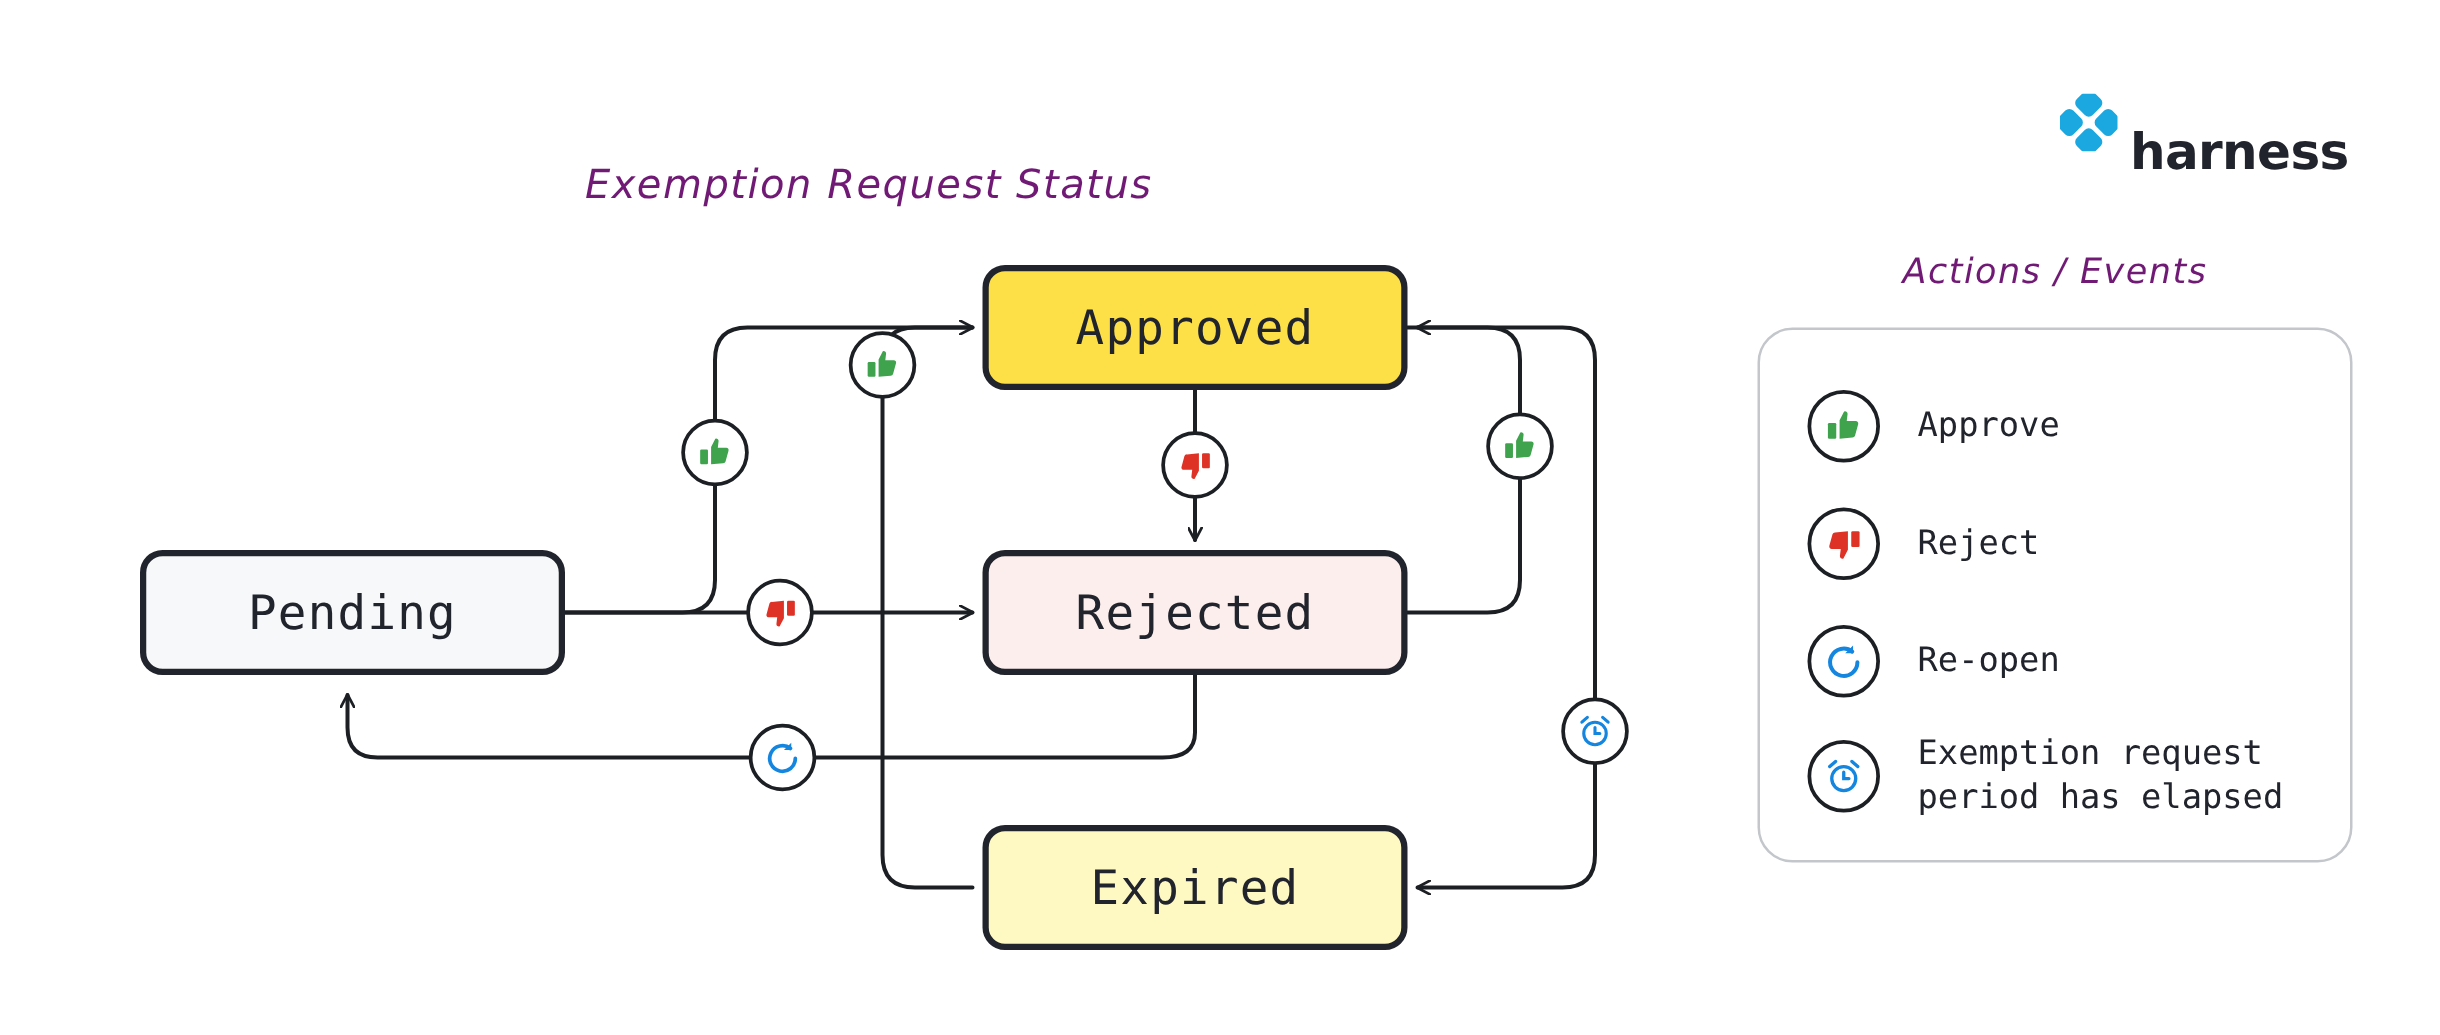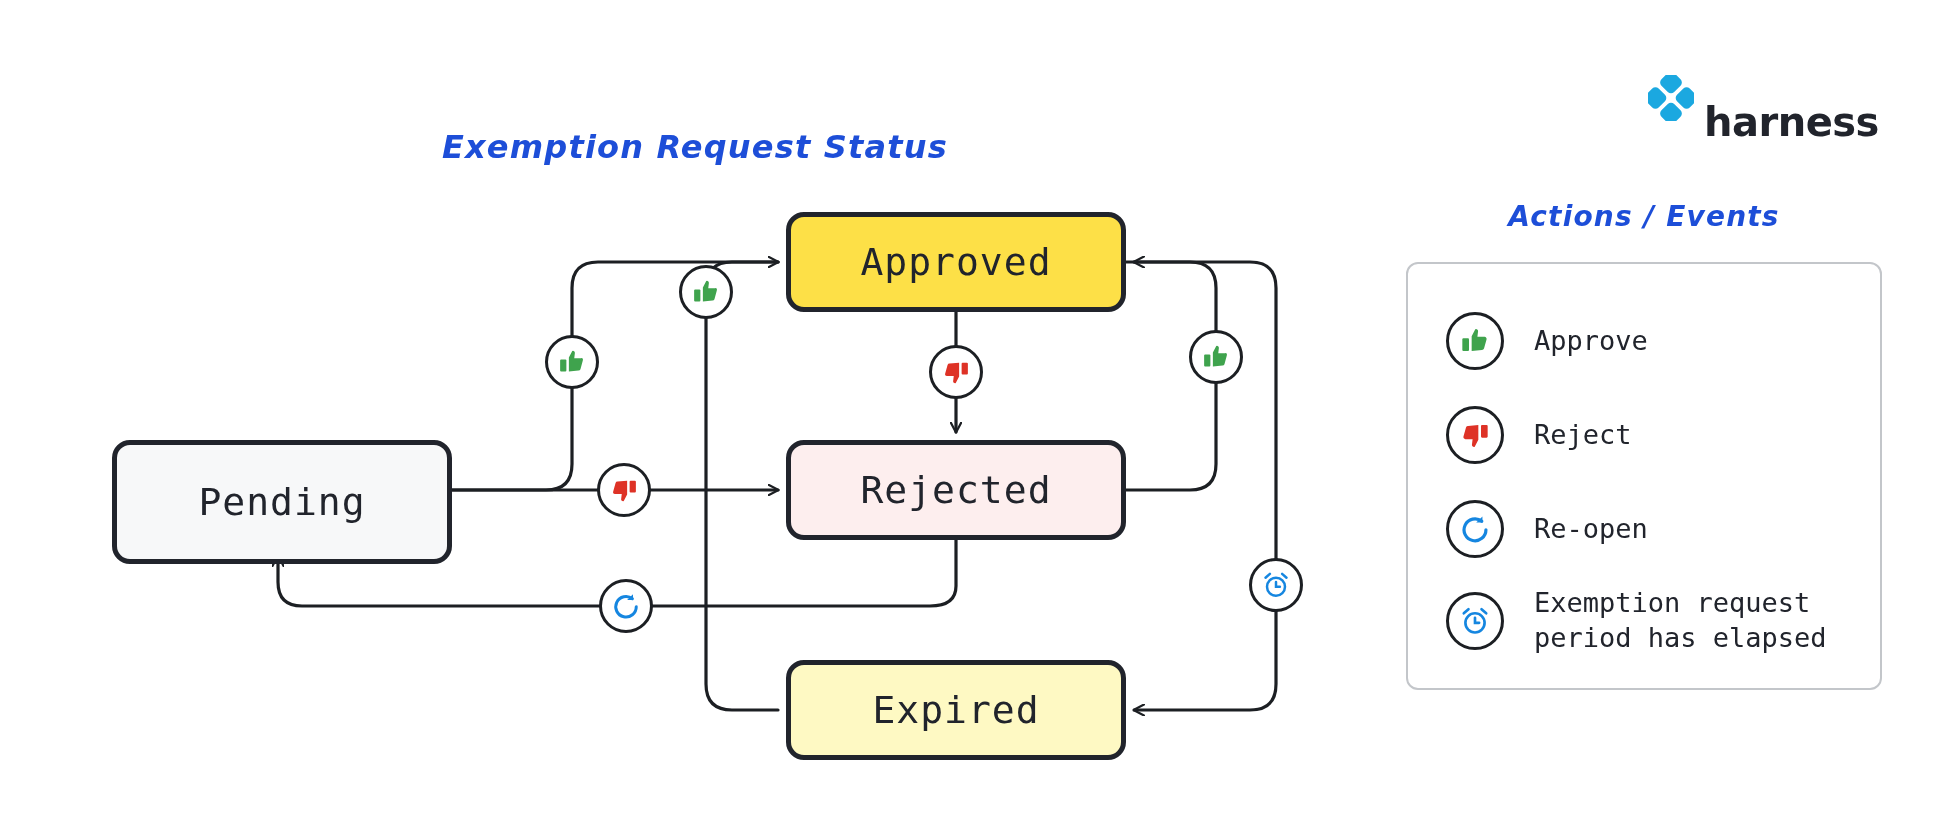--- a/index.html
+++ b/index.html
@@ -8,48 +8,48 @@
 
   #stage{position:absolute;left:0;top:0;width:1952px;height:828px;}
 
   
   .logo{position:absolute;left:1648px;top:54px;display:flex;align-items:center;gap:10px;}
   .logo-mark{width:46px;height:46px;}
   .logo-word{font-family:"DejaVu Sans",sans-serif;font-size:40px;font-weight:700;
              color:#21242c;letter-spacing:-0.5px;line-height:1;margin-top:48px;}
 
   
-  .hand{font-family:"DejaVu Sans",sans-serif;font-style:italic;font-weight:700;
-        color:#1d4ed8;letter-spacing:1.2px;}
+  .hand{font-family:"DejaVu Sans",sans-serif;font-style:italic;font-weight:400;
+        color:#701a75;letter-spacing:1.2px;}
   #diagram-title{position:absolute;left:0;top:128px;width:1390px;text-align:center;font-size:32px;}
   #legend-title{position:absolute;left:1405px;top:200px;width:478px;text-align:center;font-size:28px;}
 
   
   #wires{position:absolute;left:0;top:0;width:1952px;height:828px;}
 
   
   .node{position:absolute;border:5px solid #21242c;border-radius:18px;
         display:flex;align-items:center;justify-content:center;
         font-family:"DejaVu Sans Mono",monospace;font-size:38px;color:#21242c;
         letter-spacing:1px;box-sizing:border-box;}
 
-  #node-pending {left:112px; top:440px; width:340px; height:124px; background:#f7f8f9;}
+  #node-pending {left:112px; top:440px; width:340px; height:100px; background:#f7f8f9;}
   #node-approved{left:786px; top:212px; width:340px; height:100px; background:#fde047;}
   #node-rejected{left:786px; top:440px; width:340px; height:100px; background:#fdeeee;}
   #node-expired {left:786px; top:660px; width:340px; height:100px; background:#fef9c3;}
 
   
   .badge{position:absolute;width:54px;height:54px;border-radius:50%;
          background:#ffffff;border:3px solid #1c1f23;box-sizing:border-box;
          display:flex;align-items:center;justify-content:center;}
   .badge svg{width:30px;height:30px;display:block;}
 
   
   #legend-panel{position:absolute;left:1406px;top:262px;width:476px;height:428px;
-                border:2px solid #c3c6ca;border-radius:12px;background:#fff;box-sizing:border-box;}
+                border:2px solid #c3c6ca;border-radius:28px;background:#fff;box-sizing:border-box;}
   .legend-row{position:absolute;left:38px;display:flex;align-items:center;gap:30px;}
   .legend-ic{width:58px;height:58px;border-radius:50%;border:3px solid #1c1f23;
              background:#fff;box-sizing:border-box;display:flex;align-items:center;justify-content:center;flex:0 0 auto;}
   .legend-ic svg{width:32px;height:32px;display:block;}
   .legend-label{font-family:"DejaVu Sans Mono",monospace;font-size:27px;color:#21242c;
                 line-height:1.28;white-space:pre-line;}
 </style>
 </head>
 <body>
 

